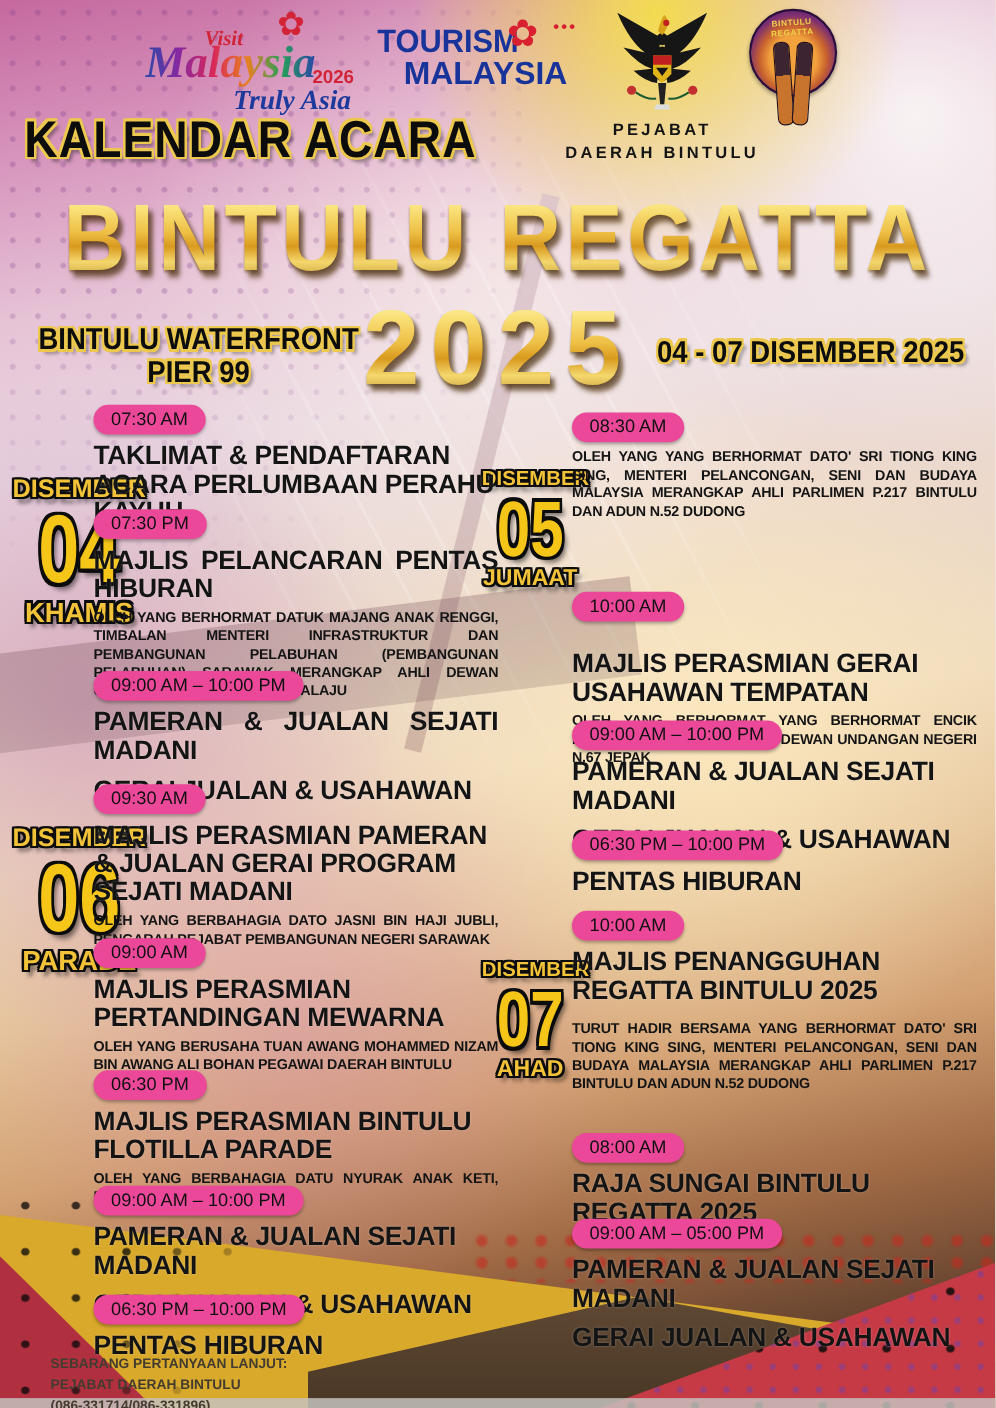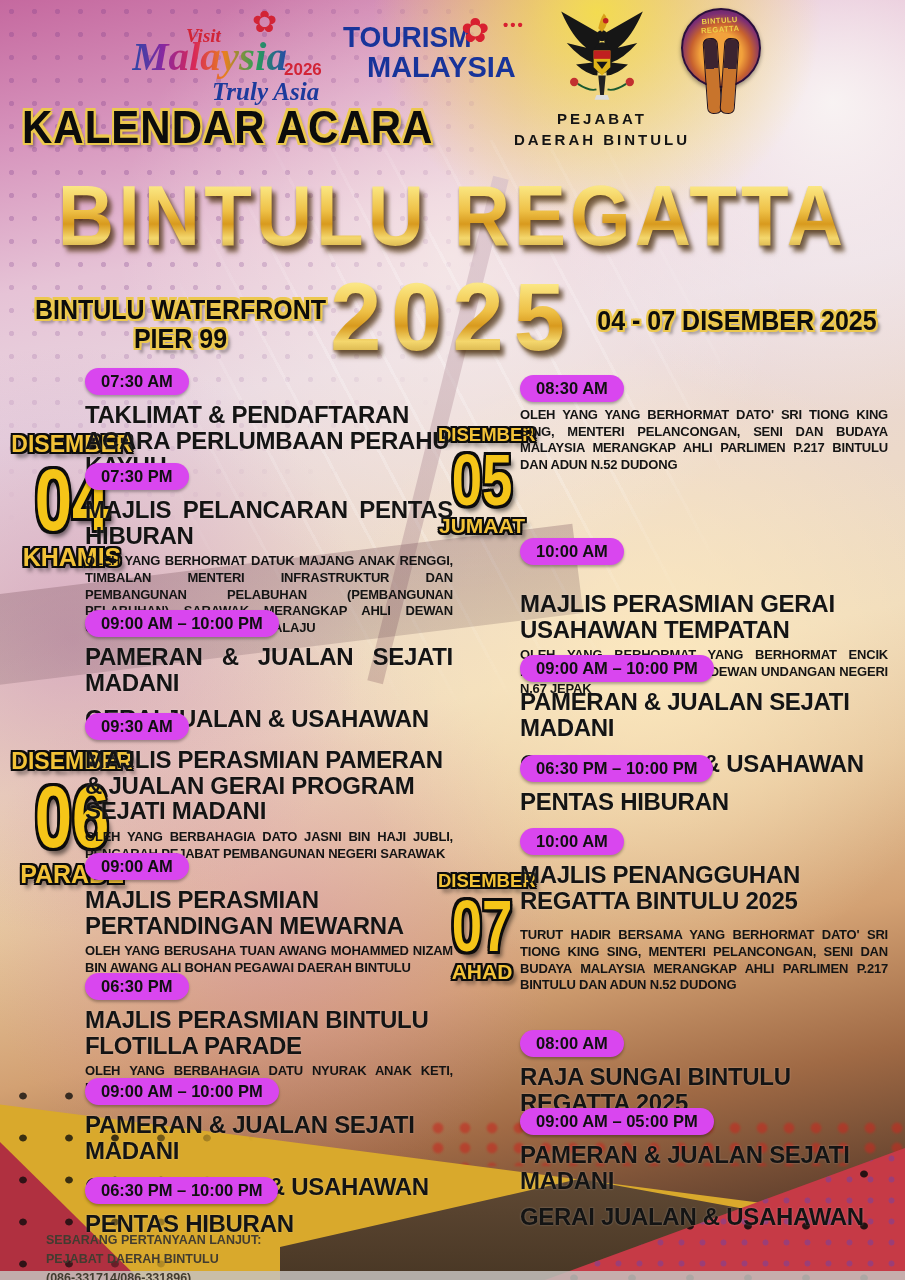--- a/index.html
+++ b/index.html
@@ -128,22 +128,22 @@
   .b-month{font-size:23px;letter-spacing:0;}
   .b-num{font-size:86px;line-height:.92;color:#f5c518;
     transform:scaleX(.78) scaleY(1.02);transform-origin:center top;margin-top:2px;}
   .b-day{font-size:25px;margin-top:4px;}
   .badge-r .b-month{font-size:18.5px;}
   .badge-r .b-num{font-size:70px;}
   .badge-r .b-day{font-size:21px;margin-top:2px;}
 
   
   .ev{position:absolute;width:368px;color:#141414;}
-  .pill{display:inline-block;background:#d946ef;border-radius:999px;padding:4px 16px;
-    font-size:16.5px;font-weight:bold;color:#101010;box-shadow:0 2px 3px rgba(0,0,0,.3);
+  .pill{display:inline-block;background:#ec4899;border-radius:999px;padding:4px 16px;
+    font-size:16.5px;font-weight:normal;color:#101010;box-shadow:0 2px 3px rgba(0,0,0,.3);
     white-space:nowrap;}
   .t{font-size:24px;font-weight:bold;line-height:1.07;letter-spacing:-.3px;margin-top:7px;
     text-shadow:0 0 2px rgba(255,255,255,.35);}
   .t2{margin-top:11px;}
   .just{text-align:justify;}
   .gap-title{margin-top:26px;}
   .d{font-size:13px;font-weight:bold;line-height:1.28;letter-spacing:-.2px;
     text-align:justify;margin-top:5px;}
   .d2{margin-top:14px;}
 

